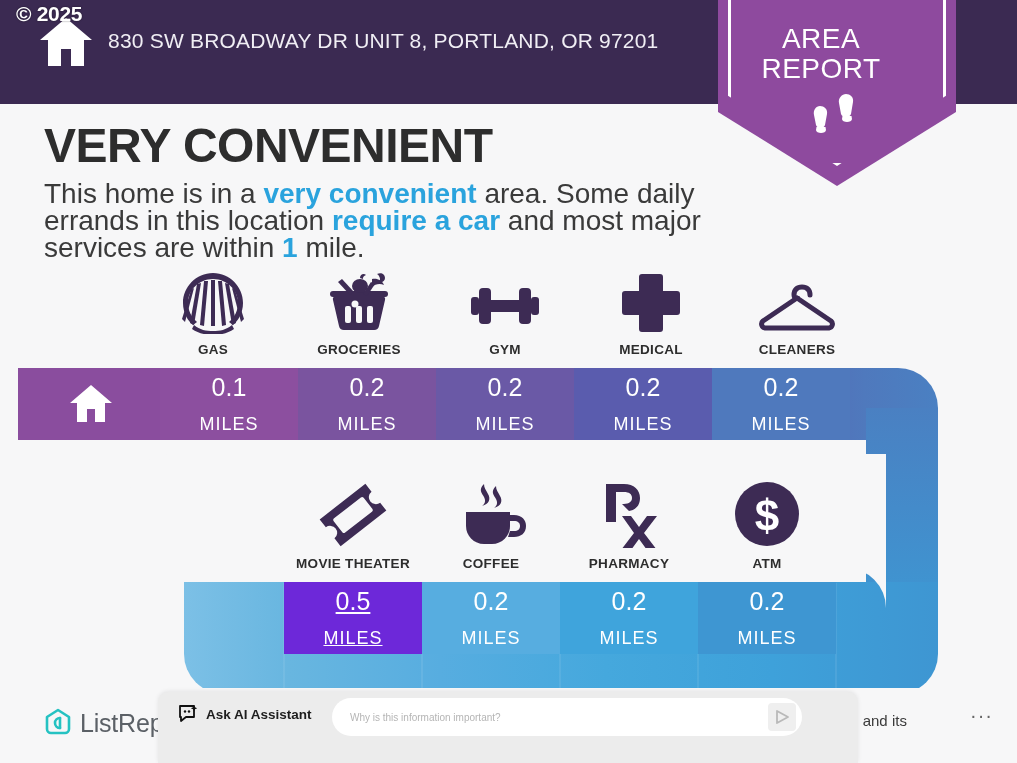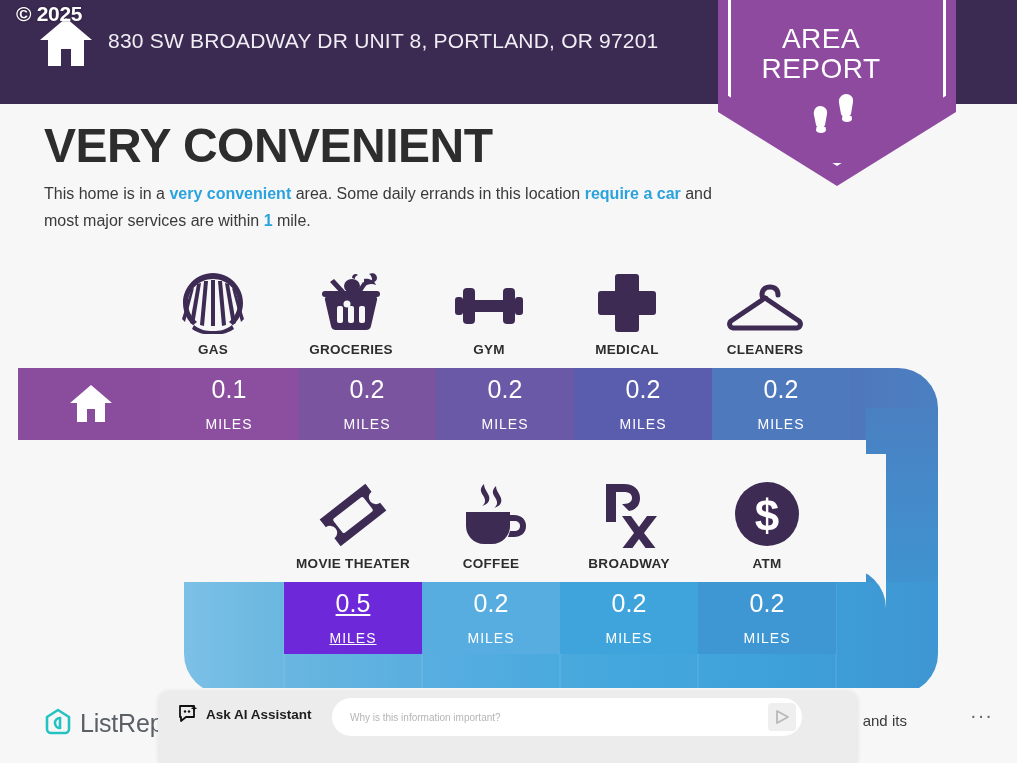--- a/index.html
+++ b/index.html
@@ -87,21 +87,21 @@
   .title {
     position: absolute; left: 44px; top: 118px;
     font-size: 48px;
     font-weight: bold;
     color: #2d2d2d;
     letter-spacing: -0.5px;
   }
   .subtitle {
     position: absolute; left: 44px; top: 180px;
     width: 680px;
-    font-size: 16px;
+    font-size: 28px;
     line-height: 27px;
     color: #3a3a3a;
   }
   .hl { color: #2aa3dd; font-weight: bold; }
 
   
   .poi-row {
     position: absolute;
     display: flex;
     z-index: 3;
@@ -116,21 +116,21 @@
     align-items: flex-end;
     justify-content: center;
   }
   .poi-label {
     margin-top: 8px;
     font-size: 13.5px;
     font-weight: bold;
     color: #2d2d2d;
     letter-spacing: 0.3px;
   }
-  #poi-row-1 { left: 144px; top: 262px; }
+  #poi-row-1 { left: 144px; top: 262px; gap: 8px; }
   #poi-row-2 { left: 284px; top: 476px; }
 
   
   .snake {
     position: absolute; left: 18px; top: 368px;
     width: 920px; height: 320px;
     z-index: 1;
   }
   .snake svg { display: block; }
 
@@ -145,21 +145,21 @@
   #bar-row-2 { left: 284px; top: 582px; }
   .cell {
     width: 138px; height: 72px;
     display: flex;
     flex-direction: column;
     align-items: center;
     justify-content: center;
     color: #ffffff;
   }
   .cell-value { font-size: 25px; line-height: 26px; font-weight: 400; }
-  .cell-unit  { font-size: 14px; letter-spacing: 1px; margin-top: 14px; }
+  .cell-unit  { font-size: 18px; letter-spacing: 1px; margin-top: 14px; }
   .cell-home  { justify-content: center; }
 
   
   .footer-logo {
     position: absolute; left: 44px; top: 708px;
     display: flex; align-items: center; gap: 8px;
     z-index: 2;
   }
   .footer-logo-text {
     font-size: 25px;
@@ -448,21 +448,21 @@
     </div>
     <div class="poi">
       <div class="poi-icon">
         <svg width="62" height="68" viewBox="0 0 62 68">
           <g fill="#3d2b54">
             <path d="M8 4 h18 c10 0 16 6 16 14 c0 7 -4 12 -11 13 l-7 -7 c5 0 10 -1 10 -6 c0 -4 -3 -6 -8 -6 h-8 v30 h-10 z"></path>
             <path d="M24 36 l9 0 l8 11 l8 -11 l10 0 l-13 17 l13 17 l-10 0 l-8 -11 l-8 11 l-10 0 l13 -17 z"></path>
           </g>
         </svg>
       </div>
-      <div class="poi-label">BROADWAY</div>
+      <div class="poi-label">PHARMACY</div>
     </div>
     <div class="poi">
       <div class="poi-icon">
         <svg width="68" height="68" viewBox="0 0 68 68">
           <circle cx="34" cy="34" r="32" fill="#3d2b54"></circle>
           <text x="34" y="51" text-anchor="middle" font-family="Liberation Sans, sans-serif" font-size="44" font-weight="bold" fill="#ffffff">$</text>
         </svg>
       </div>
       <div class="poi-label">ATM</div>
     </div>

